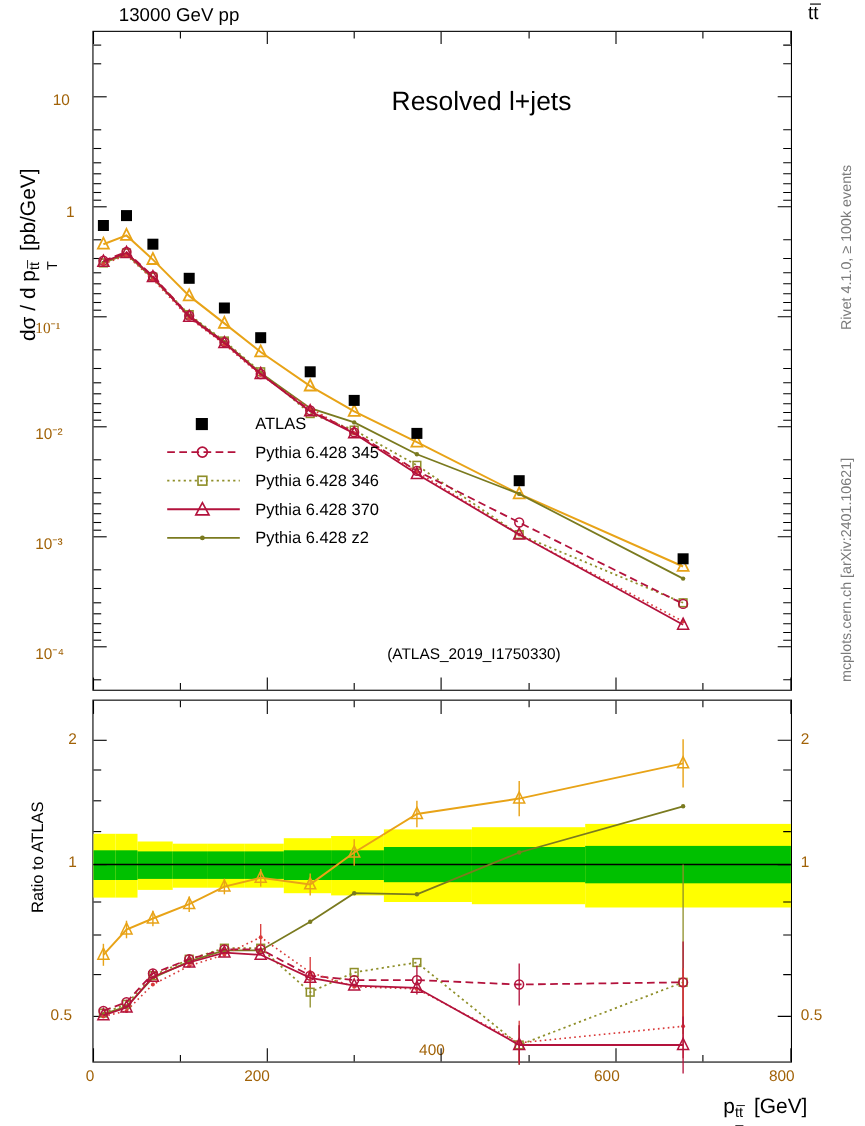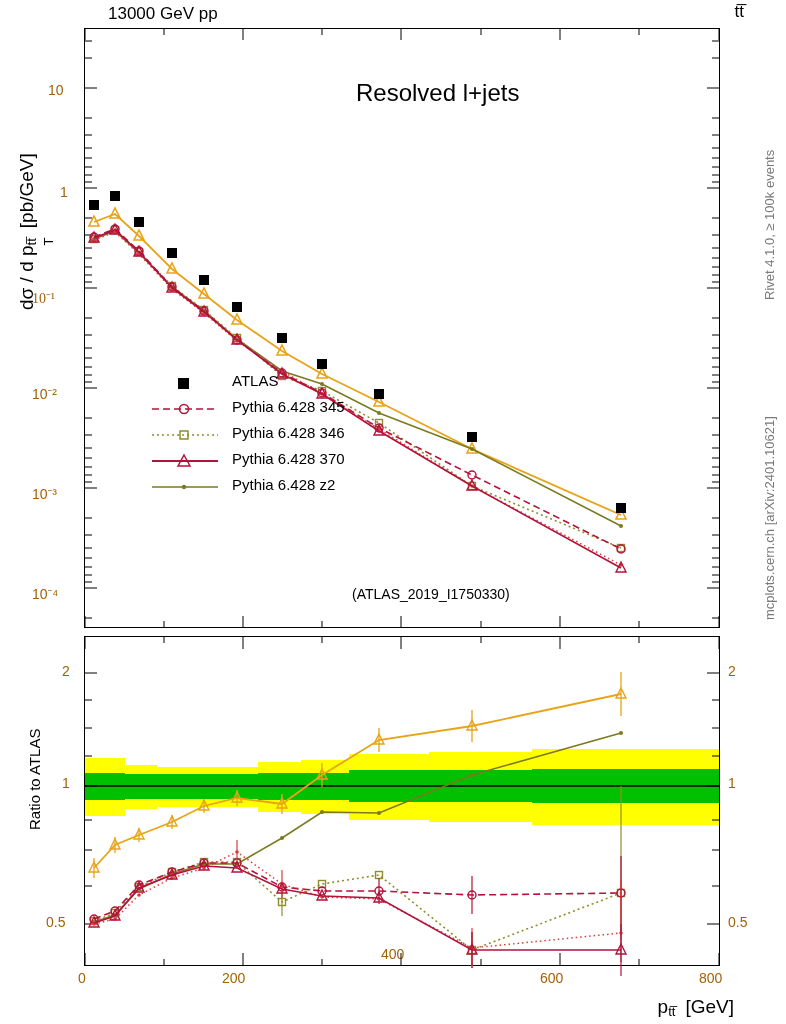--- a/index.html
+++ b/index.html
@@ -25,21 +25,21 @@
   
   #ylabel-main{left:16px;top:60px;font-size:19px;transform-origin:0 0;transform:rotate(-90deg) translate(-250px,0);}
   #ylabel-ratio{left:26px;top:700px;font-size:15px;transform-origin:0 0;transform:rotate(-90deg) translate(-130px,0);}
   #xlabel{right:52px;bottom:6px;font-size:19px;}
 
   #plot-title{left:356px;top:64px;font-size:24px;margin-top:15px;}
   #ref-label{left:352px;top:586px;font-size:14px;color:#000000;}
 
   
   #legend{position:absolute;left:148px;top:372px;font-size:15px;}
-  #legend .row{height:26px;display:flex;align-items:flex-start;}
+  #legend .row{height:26px;display:flex;align-items:center;}
   #legend .marker{width:74px;height:22px;position:relative;margin-right:10px;}
   #legend .lbl{white-space:nowrap;}
 
   svg{display:block;}
   .overlay{position:absolute;left:0;top:0;}
 </style>
 </head>
 <body>
 
 <div id="root">

